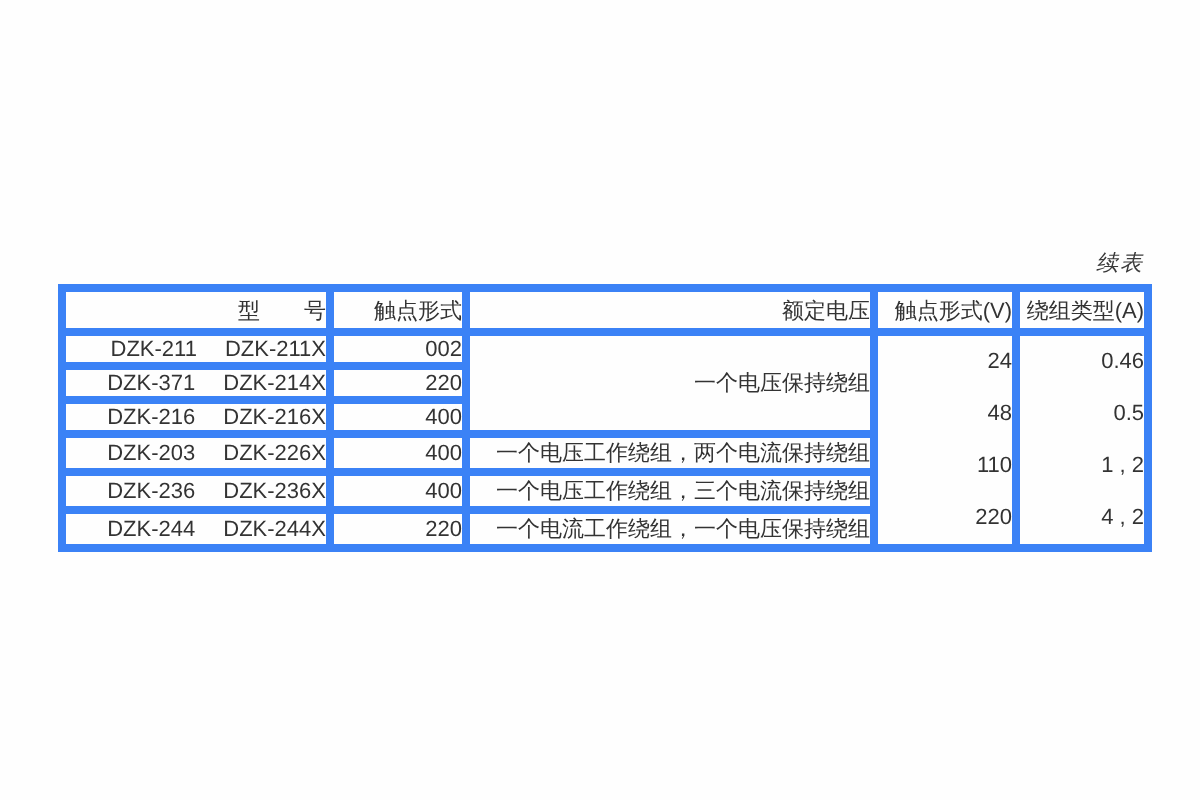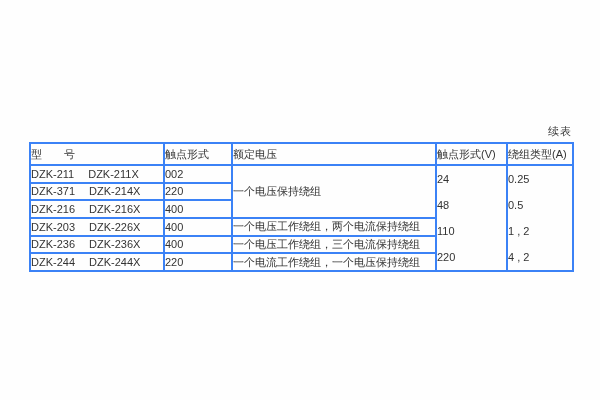--- a/index.html
+++ b/index.html
@@ -15,35 +15,36 @@
     height: 400px;
     background: #fefefe;
   }
   .continued-label {
     position: absolute;
     top: 124px;
     right: 28px;
     font-size: 11px;
     color: #3a3a3a;
     letter-spacing: 1px;
+    font-style: italic;
   }
   table.spec {
     position: absolute;
     left: 29px;
     top: 142px;
     width: 543px;
     table-layout: fixed;
     border-collapse: collapse;
     border: 2px solid #2f2f2f;
   }
   .spec th, .spec td {
-    border: 2px solid #3b82f6;
+    border: 4px solid #3b82f6;
     font-size: 11px;
     font-weight: normal;
-    text-align: left;
+    text-align: right;
     vertical-align: middle;
     color: #333333;
     padding: 0;
     overflow: hidden;
     white-space: nowrap;
   }
   .spec thead tr { height: 22px; }
   .spec tbody tr { height: 17px; }
   .model-pair {
     display: inline-flex;
@@ -91,21 +92,21 @@
         </td>
         <td>002</td>
         <td rowspan="3">一个电压保持绕组</td>
         <td rowspan="6" class="stack-cell">
           <span class="stack-line">24</span>
           <span class="stack-line">48</span>
           <span class="stack-line">110</span>
           <span class="stack-line">220</span>
         </td>
         <td rowspan="6" class="stack-cell">
-          <span class="stack-line">0.25</span>
+          <span class="stack-line">0.46</span>
           <span class="stack-line">0.5</span>
           <span class="stack-line">1 , 2</span>
           <span class="stack-line">4 , 2</span>
         </td>
       </tr>
       <tr>
         <td>
           <span class="model-pair">
             <span>DZK-371</span>
             <span>DZK-214X</span>

